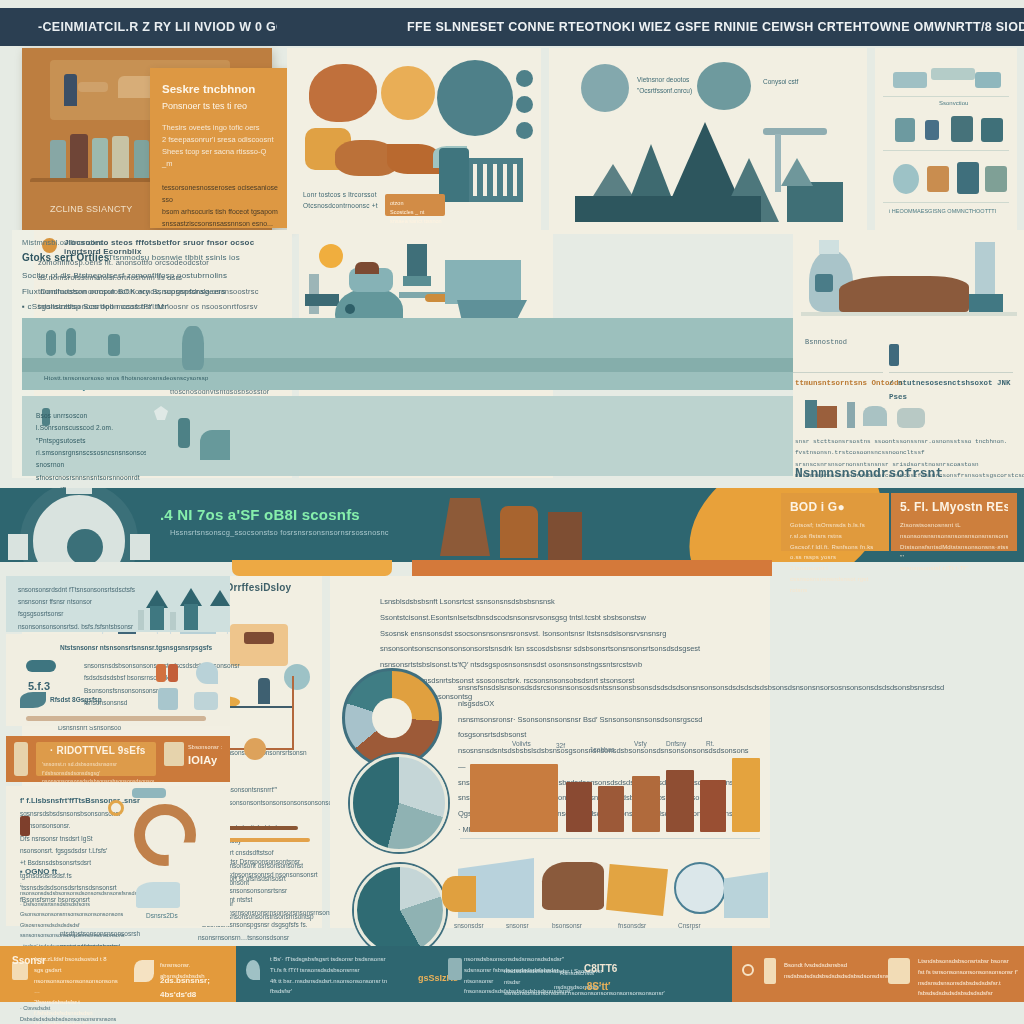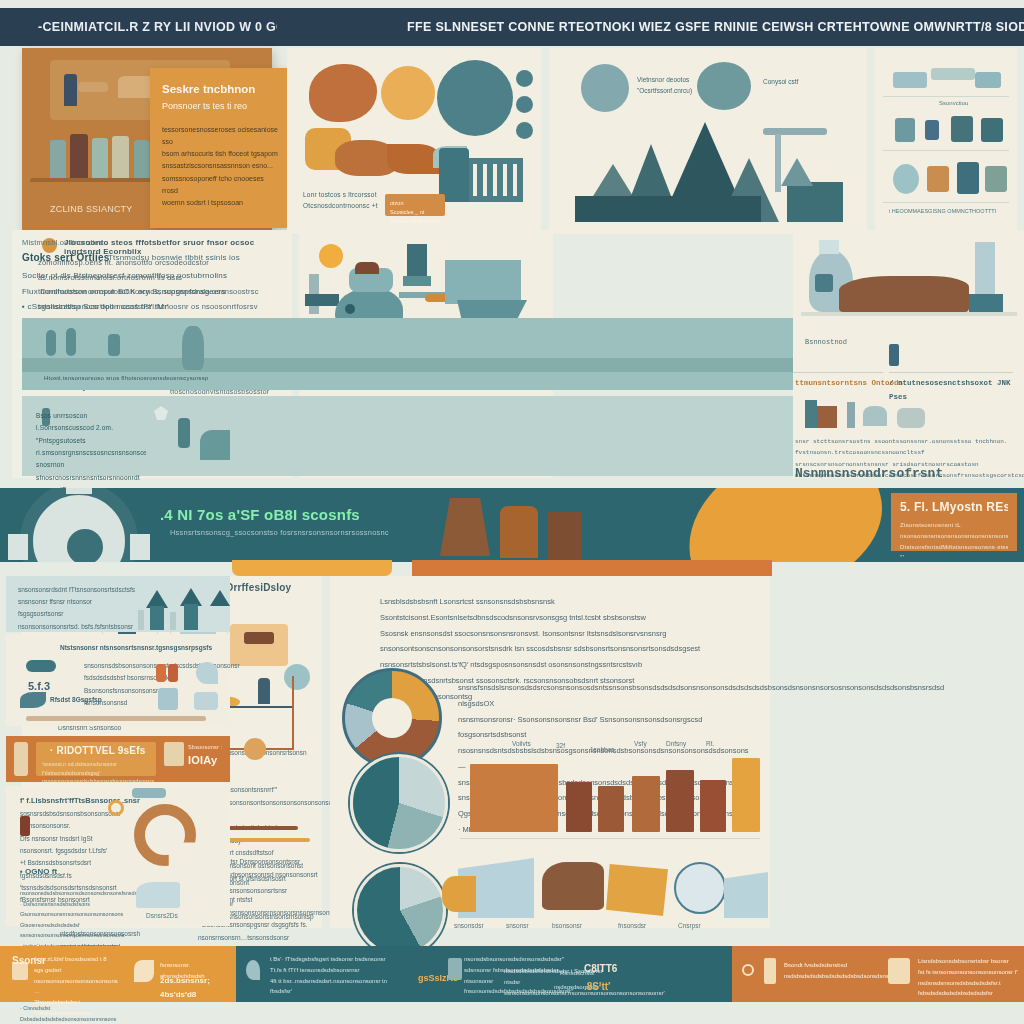--- a/index.html
+++ b/index.html
@@ -261,20 +261,23 @@
       <div class="fig" style="left:90px;top:88px;width:17px;height:44px;background:#c7c3a5;"></div>
       <div class="fig" style="left:112px;top:92px;width:15px;height:40px;background:#7fa39d;"></div>
       <div class="fig" style="left:8px;top:130px;right:auto;width:180px;height:4px;background:#9e6631;"></div>
 
       <div class="cap txt">ZCLINB SSIANCTY</div>
     </div>
 
     <div id="hero-note">
       <div class="nt-title">Seskre tncbhnon</div>
       <div class="nt-title" style="font-weight:400;font-size:9px;margin-top:2px;">Ponsnoer ts tes ti reo</div>
+      <div class="nt-sub wrap" style="white-space:pre-line;">Thesirs oveets ingo tofic oers
+2 fseepasonrur'i sresa odiscoosnt
+Shees tcop  ser  sacna rtissso-Q  _m</div>
       <div class="nt-body wrap" style="white-space:pre-line;">tessorsonesnosseroses ocisesaniose sso
 bsom arhsocuris tish ffoceot tgsapom
 snssastziscsonsnsassnnson  esno...
 somssnosoponeff tcho cnooeses rrosd
 woemn sodsrt i tspsosoan</div>
     </div>
 
     <div id="p2" class="panel-bg">
       <div class="blob-a"></div>
       <div class="blob-b"></div>
@@ -477,20 +480,26 @@
     <div class="cog" style="left:8px;top:46px;width:20px;height:26px;"></div>
     <div class="cog" style="left:130px;top:46px;width:20px;height:26px;"></div>
     <div class="swoosh"></div>
     <div style="position:absolute;left:440px;top:10px;width:50px;height:58px;background:#8d5a38;clip-path:polygon(20% 0,80% 0,100% 100%,0 100%);"></div>
     <div style="position:absolute;left:500px;top:18px;width:38px;height:52px;background:#a8642f;border-radius:8px 8px 0 0;"></div>
     <div style="position:absolute;left:548px;top:24px;width:34px;height:48px;background:#7e4e33;"></div>
     <div class="b-title txt">.4 NI 7os a'SF oB8I scosnfs</div>
     <div class="b-sub txt">Hssnsrtsnsonscg_ssocsonstso  fosrsnsrsonsnsornsrsossnosnc</div>
   </div>
 
+  <div id="oc1">
+    <div class="oc-t txt">BOD i G●</div>
+    <div class="oc-b txt wrap" style="white-space:pre-line;">Gotsosf; tsOnsnsds b.ls.fs r.sl.os flstsrs rstns
+Gscsof.f ldl.ft. Rsnfsons fn.ks o.ss rssps yosrs
+2'tsnsnsonrt i cssnsosnsnsnsndsnsot rgst rotsns</div>
+  </div>
   <div id="oc2">
     <div class="oc-t txt">5. Fl. LMyostn REsKNEOOYJ</div>
     <div class="oc-b txt wrap" style="white-space:pre-line;">Ztsonstsosnosnsnt  tL  nsonsonsnsnsonsnsonsnsonsnsnsonsonsnosnsotsontsn
 DtstsonsfsntsdMdtstsnsonsonsns·ƨtsstctscnsr′′′′
 snsnsnsonstsf  r.tTt  t·Tl′′</div>
   </div>
 
   <div id="ob1"></div>
   <div id="ob2"></div>
 

